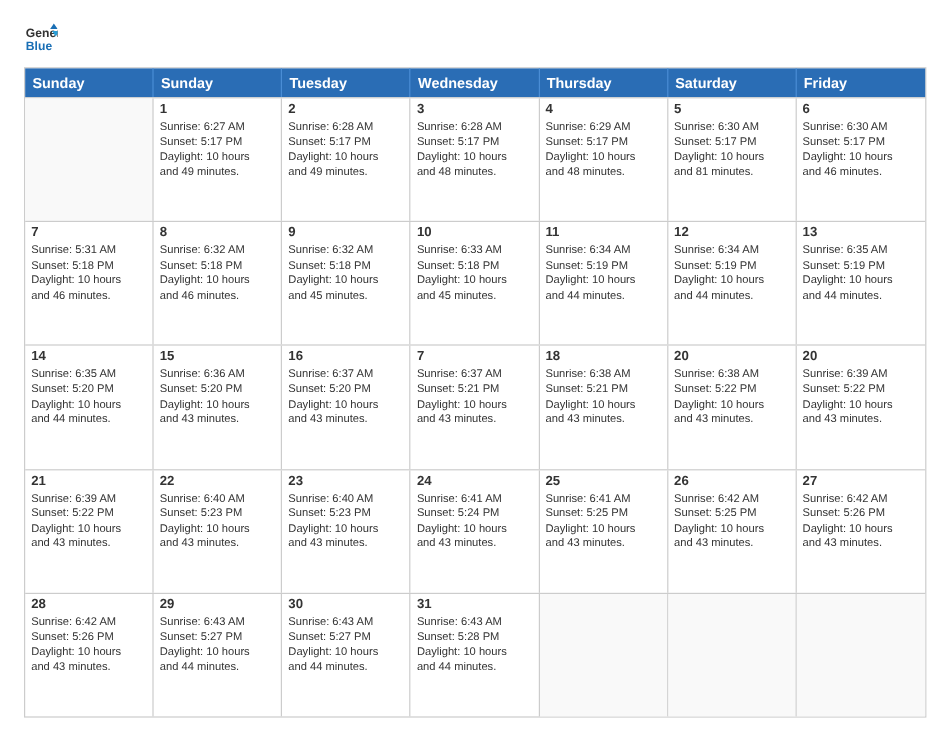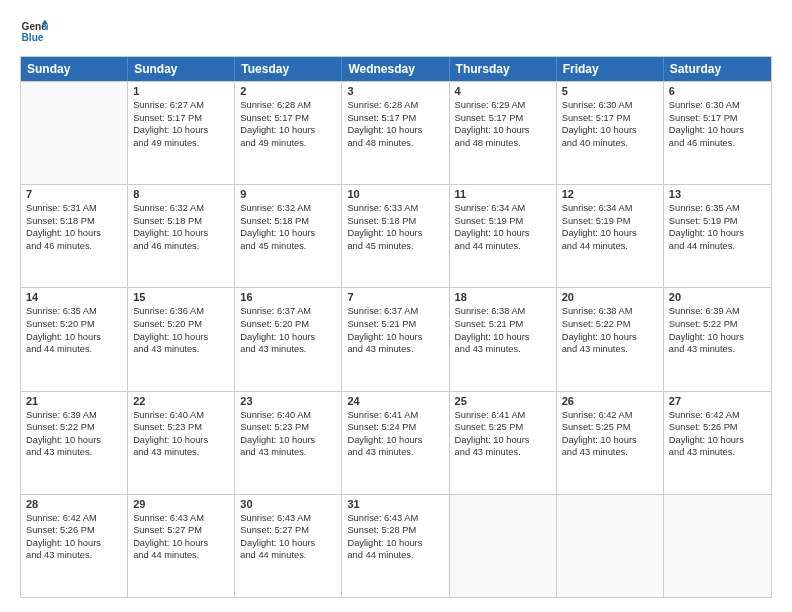--- a/index.html
+++ b/index.html
@@ -125,22 +125,22 @@
     </div>
   </div>
 
   <div class="calendar">
     <div class="calendar-header">
     <div class="calendar-header-cell">Sunday</div>
         <div class="calendar-header-cell">Sunday</div>
         <div class="calendar-header-cell">Tuesday</div>
         <div class="calendar-header-cell">Wednesday</div>
         <div class="calendar-header-cell">Thursday</div>
+        <div class="calendar-header-cell">Saturday</div>
         <div class="calendar-header-cell">Friday</div>
-        <div class="calendar-header-cell">Saturday</div>
       </div>
     <div class="calendar-body">
     <div class="calendar-row">
           <div class="calendar-cell empty"></div>
           <div class="calendar-cell">
             <span class="day-number">1</span>
             <span class="cell-line">Sunrise: 6:27 AM</span>
             <span class="cell-line">Sunset: 5:17 PM</span>
             <span class="cell-line">Daylight: 10 hours</span>
             <span class="cell-line">and 49 minutes.</span>
@@ -164,21 +164,21 @@
             <span class="cell-line">Sunrise: 6:29 AM</span>
             <span class="cell-line">Sunset: 5:17 PM</span>
             <span class="cell-line">Daylight: 10 hours</span>
             <span class="cell-line">and 48 minutes.</span>
           </div>
           <div class="calendar-cell">
             <span class="day-number">5</span>
             <span class="cell-line">Sunrise: 6:30 AM</span>
             <span class="cell-line">Sunset: 5:17 PM</span>
             <span class="cell-line">Daylight: 10 hours</span>
-            <span class="cell-line">and 40 minutes.</span>
+            <span class="cell-line">and 81 minutes.</span>
           </div>
           <div class="calendar-cell">
             <span class="day-number">6</span>
             <span class="cell-line">Sunrise: 6:30 AM</span>
             <span class="cell-line">Sunset: 5:17 PM</span>
             <span class="cell-line">Daylight: 10 hours</span>
             <span class="cell-line">and 46 minutes.</span>
           </div>
         </div>
         <div class="calendar-row">

